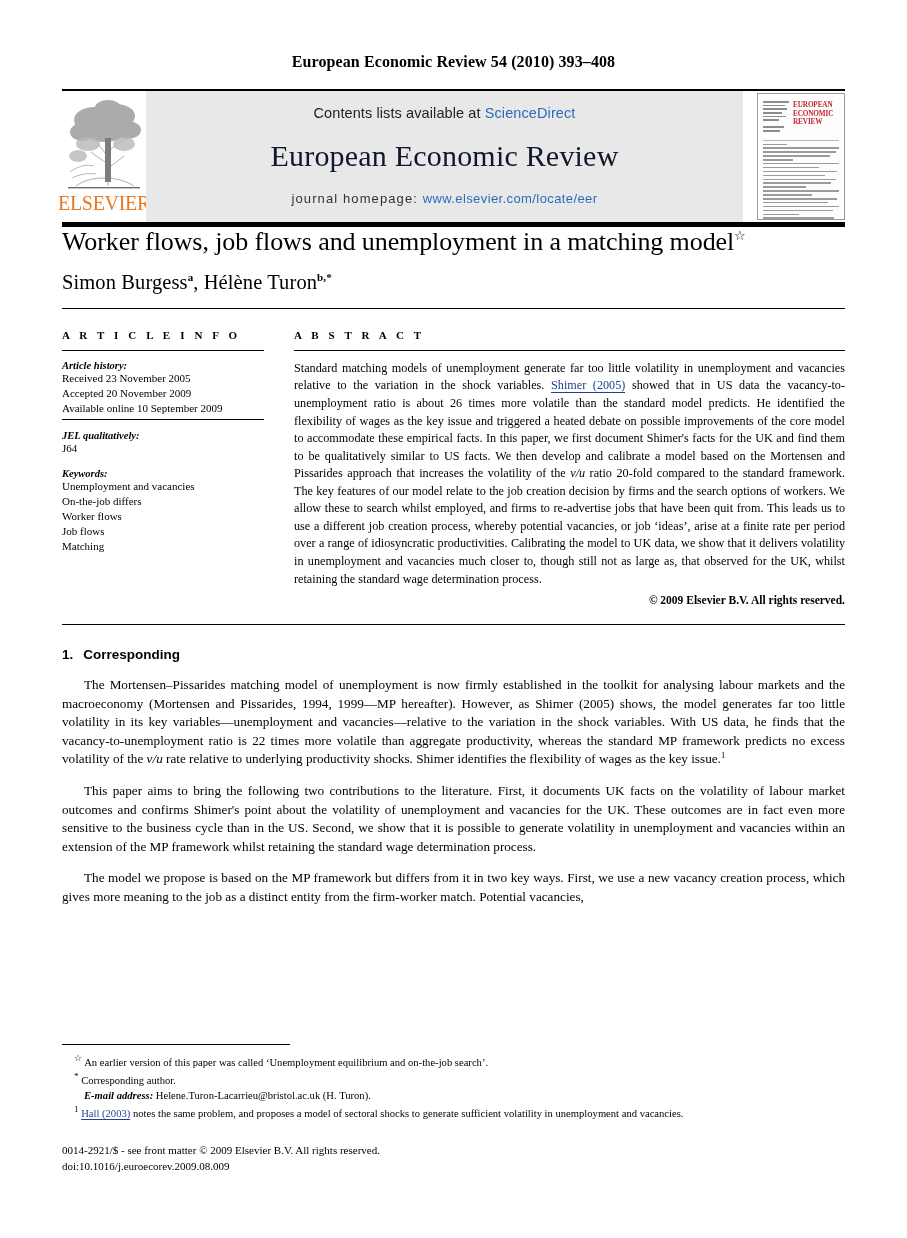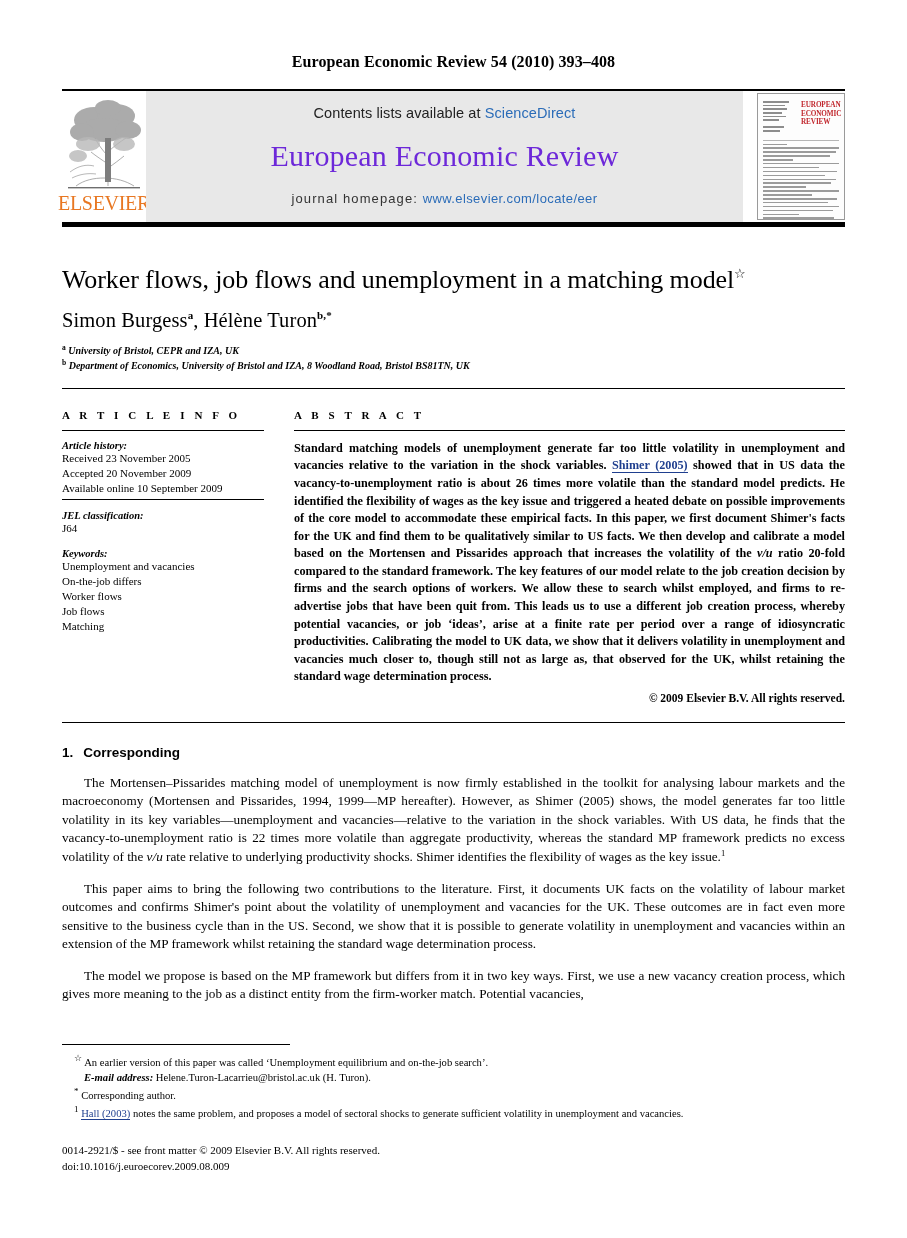--- a/index.html
+++ b/index.html
@@ -82,21 +82,21 @@
   .contents-line {
     font-family: "Liberation Sans", sans-serif;
     font-size: 14.5px;
     color: #222;
     letter-spacing: 0.1px;
   }
   .sd-link { color: #2b6cb8; }
   .journal-title {
     font-family: "Liberation Serif", serif;
     font-size: 30px;
-    color: #6d28d9;
+    color: #0f172a;
     letter-spacing: 0.2px;
     line-height: 1;
   }
   .homepage-line {
     font-family: "Liberation Sans", sans-serif;
     font-size: 13px;
     color: #333;
     letter-spacing: 1.1px;
   }
   .homepage-url { color: #2b6cb8; letter-spacing: 0.4px; }
@@ -108,21 +108,21 @@
     margin-bottom: 2px;
     border: 1px solid #9a9a9a;
     background: #fdfdfd;
     position: relative;
     overflow: hidden;
     box-sizing: border-box;
   }
   .cv-top {
     display: flex;
     padding: 7px 5px 4px 5px;
-    gap: 12px;
+    gap: 4px;
   }
   .cv-meta { flex: 0 0 26px; }
   .cv-meta i {
     display: block;
     height: 1.6px;
     background: #8d8d8d;
     margin-bottom: 2px;
   }
   .cv-brand {
     color: #c1272d;
@@ -135,21 +135,21 @@
   .cv-rule { height: 1px; background: #b5b5b5; margin: 2px 5px 3px 5px; }
   .cv-toc { padding: 0 5px; }
   .cv-toc i {
     display: block;
     height: 1.5px;
     background: #9b9b9b;
     margin-bottom: 2.4px;
   }
 
   
-  .title-block { padding-top: 38px; }
+  .title-block { }
   .paper-title {
     font-family: "Liberation Serif", serif;
     font-size: 26px;
     font-weight: 400;
     line-height: 1.18;
     margin: 0;
     letter-spacing: -0.1px;
   }
   .paper-title .dagger {
     font-size: 13px;
@@ -206,21 +206,21 @@
   .history-rule {
     border-bottom: 1px solid #000;
     padding-bottom: 3px;
     margin-bottom: 10px;
   }
   .info-gap { height: 11px; }
   .abstract-body {
     font-size: 12.2px;
     line-height: 1.44;
     text-align: justify;
-    font-weight: 700;
+    font-weight: 400;
   }
   .abstract-body .ref-link { color: #1f3f8f; }
   .abstract-body .ref-link .u { border-bottom: 1px solid #1f3f8f; }
   .abstract-body .vu { font-style: italic; }
   .copyright {
     text-align: right;
     font-size: 11.5px;
     font-weight: 600;
     margin-top: 6px;
   }
@@ -376,43 +376,39 @@
       </div>
 
     </div>
   </div>
 
   <div class="title-block">
     <h1 class="paper-title"><span>Worker flows, job flows and unemployment in a matching model</span><span class="dagger">☆</span></h1>
 
     <div class="authors"><span>Simon Burgess</span><sup>a</sup>, <span>Hélène Turon</span><sup>b,*</sup></div>
 
-    <div class="affils">
-      <div><sup>a</sup> <span>University of Bristol, CEPR and IZA, UK</span></div>
-      <div><sup>b</sup> <span>Department of Economics, University of Bristol and IZA, 8 Woodland Road, Bristol BS81TN, UK</span></div>
-    </div>
   </div>
 
   <div class="rule-thin"></div>
 
   <div class="cols">
 
     <div class="col-info">
       <div class="sec-head">A R T I C L E   I N F O</div>
       <div class="head-rule"></div>
 
       <div class="history-rule">
         <div class="info-label">Article history:</div>
         <div class="info-line">Received 23 November 2005</div>
         <div class="info-line">Accepted 20 November 2009</div>
         <div class="info-line">Available online 10 September 2009</div>
       </div>
 
       <div>
-        <div class="info-label">JEL classification:</div>
+        <div class="info-label">JEL qualitatively:</div>
         <div class="info-line">J64</div>
       </div>
 
       <div class="info-gap"></div>
 
       <div>
         <div class="info-label">Keywords:</div>
         <div class="info-line">Unemployment and vacancies</div>
         <div class="info-line">On-the-job differs</div>
         <div class="info-line">Worker flows</div>
@@ -439,23 +435,23 @@
     <p class="para tight">This paper aims to bring the following two contributions to the literature. First, it documents UK facts on the volatility of labour market outcomes and confirms Shimer's point about the volatility of unemployment and vacancies for the UK. These outcomes are in fact even more sensitive to the business cycle than in the US. Second, we show that it is possible to generate volatility in unemployment and vacancies within an extension of the MP framework whilst retaining the standard wage determination process.</p>
 
     <p class="para tight">The model we propose is based on the MP framework but differs from it in two key ways. First, we use a new vacancy creation process, which gives more meaning to the job as a distinct entity from the firm-worker match. Potential vacancies,</p>
   </div>
 
   <div class="footnotes">
     <div class="fn-rule"></div>
 
     <div class="fn"><span class="mk">☆</span> <span>An earlier version of this paper was called ‘Unemployment equilibrium and on-the-job search’.</span></div>
 
+    <div class="fn"><span class="mk">*</span> <span>Corresponding author.</span></div>
+
     <div class="fn" style="margin-left:22px"><span class="ital">E-mail address:</span><span> Helene.Turon-Lacarrieu@bristol.ac.uk (H. Turon).</span></div>
-
-    <div class="fn"><span class="mk">*</span> <span>Corresponding author.</span></div>
 
     <div class="fn"><span class="mk">1</span> <span class="ref-link"><span class="u">Hall (2003)</span></span><span> notes the same problem, and proposes a model of sectoral shocks to generate sufficient volatility in unemployment and vacancies.</span></div>
 
     <div class="imprint">
       <div>0014-2921/$ - see front matter © 2009 Elsevier B.V. All rights reserved.</div>
       <div>doi:10.1016/j.euroecorev.2009.08.009</div>
     </div>
   </div>
 
 </div>

